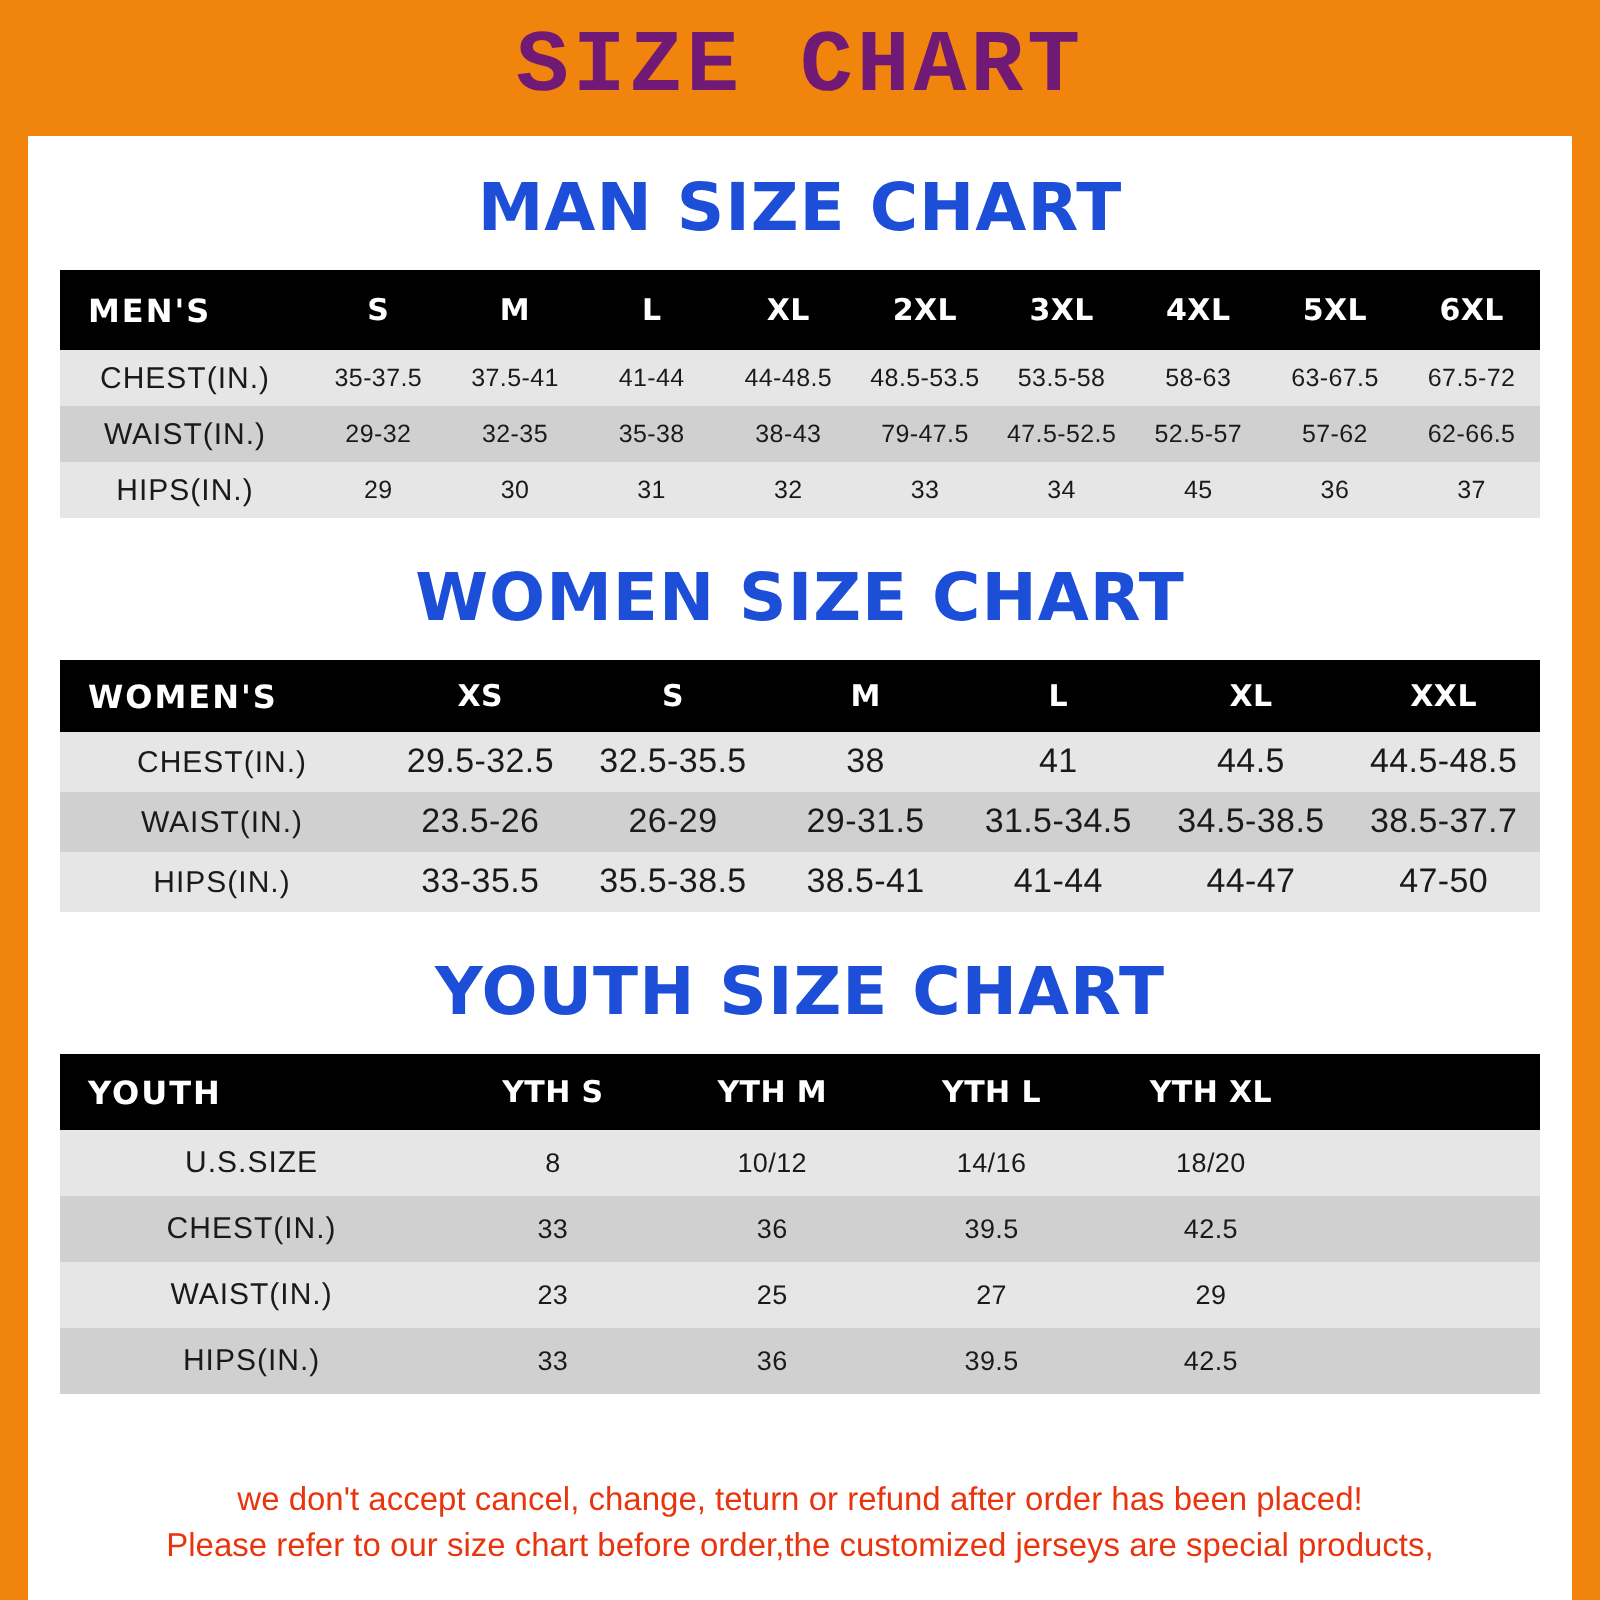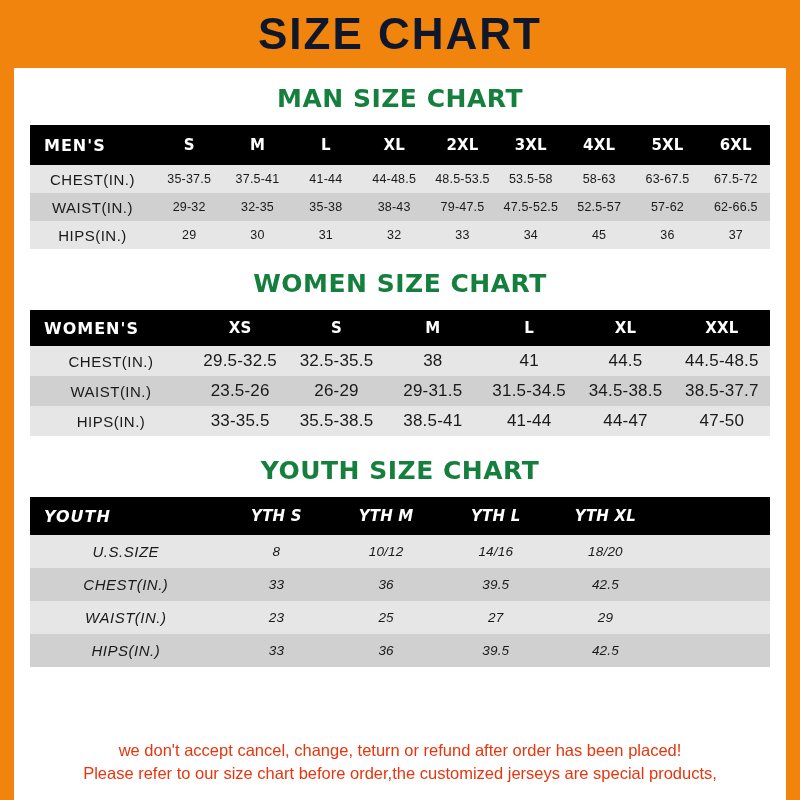--- a/index.html
+++ b/index.html
@@ -26,40 +26,40 @@
   }
   .banner {
     background: #f0840d;
     height: 68px;
     display: flex;
     align-items: center;
     justify-content: center;
     flex: none;
   }
   .banner-title {
-    font-family: Liberation Sans, sans-serif;
+    font-family: Liberation Mono, monospace;
     font-weight: bold;
     font-size: 44px;
     letter-spacing: 2px;
-    color: #0f172a;
+    color: #701a75;
     line-height: 1;
   }
   .content {
     flex: 1 1 auto;
     padding: 0 16px;
     box-sizing: border-box;
     display: flex;
     flex-direction: column;
   }
   .section-title {
     text-align: center;
     font-family: "DejaVu Sans", sans-serif;
     font-weight: bold;
-    font-size: 25px;
-    color: #15803d;
+    font-size: 33px;
+    color: #1d4ed8;
     letter-spacing: 0.5px;
   }
   .t1 { margin: 16px 0 12px; }
   .t2 { margin: 20px 0 12px; }
   .t3 { margin: 20px 0 12px; }
 
   table.size-table {
     width: 100%;
     border-collapse: collapse;
     table-layout: fixed;
@@ -92,21 +92,21 @@
   table.size-table tbody td.rowlabel {
     font-weight: normal;
     letter-spacing: 0.5px;
     font-size: 15px;
     text-align: center;
   }
   table.size-table tbody tr.light td { background: #e6e6e6; }
   table.size-table tbody tr.dark td { background: #d0d0d0; }
 
   
-  table.youth th, table.youth td { height: 33px; font-size: 13.5px; font-style: italic; }
+  table.youth th, table.youth td { height: 33px; font-size: 13.5px; }
   table.youth thead th { height: 38px; }
 
   table.women th, table.women td { height: 30px; font-size: 17px; }
   table.women thead th { height: 36px; }
 
   .footer-note {
     margin-top: auto;
     padding: 14px 4px 16px;
     color: #e8350d;
     font-size: 16.5px;

